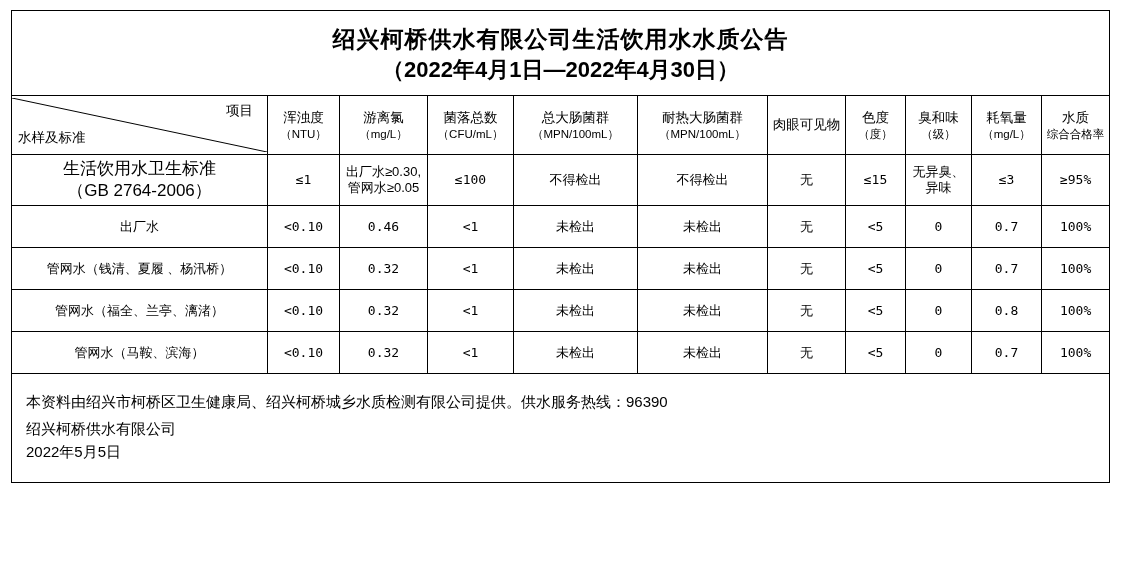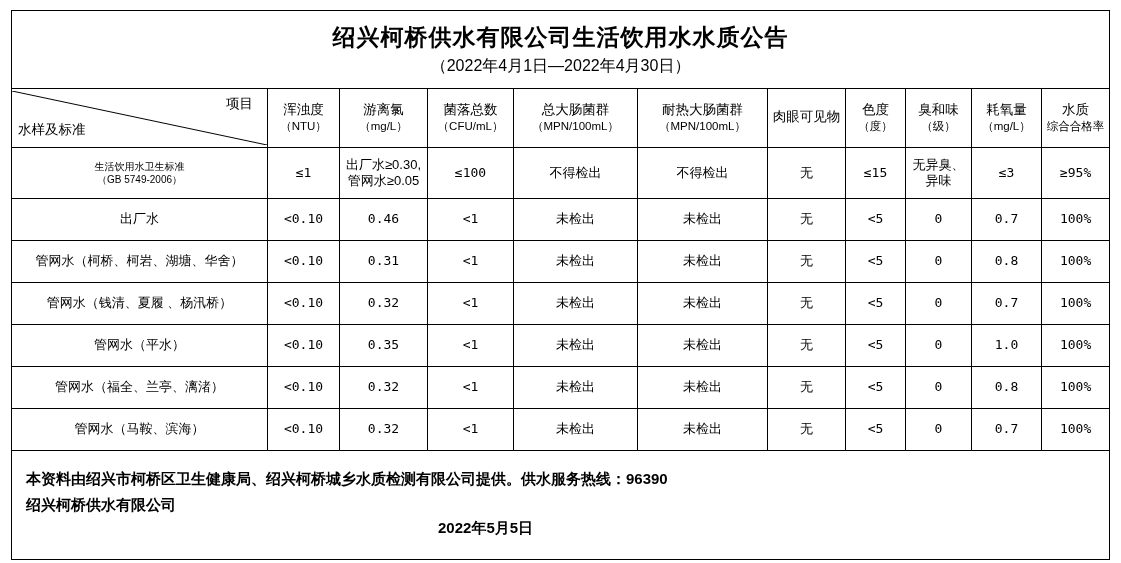--- a/index.html
+++ b/index.html
@@ -32,34 +32,34 @@
     text-align: center;
     vertical-align: middle;
     padding: 2px 3px;
     font-size: 13px;
     line-height: 1.25;
   }
   .title-cell {
     border-bottom: none !important;
     padding-top: 14px !important;
     padding-bottom: 2px !important;
-    font-family: Liberation Mono, monospace;
   }
   .title-text {
     font-size: 23px;
     font-weight: bold;
     letter-spacing: 1px;
   }
   .subtitle-cell {
     border-top: none !important;
     padding-top: 0 !important;
     padding-bottom: 12px !important;
   }
   .subtitle-text {
-    font-size: 16px;
+    font-size: 22px;
+    font-weight: bold;
   }
   .header-row td {
     height: 54px;
     font-size: 13px;
   }
   .hdr-main {
     font-size: 13.5px;
   }
   .hdr-unit-cn {
     font-size: 11.5px;
@@ -80,66 +80,64 @@
     left: 0;
     top: 0;
     width: 100%;
     height: 100%;
   }
   .corner-left {
     position: absolute;
     left: 6px;
     bottom: 5px;
     font-size: 13.5px;
-    font-family: Liberation Mono, monospace;
   }
   .corner-right {
     position: absolute;
     right: 14px;
     top: 5px;
     font-size: 13.5px;
   }
   .std-row td {
     height: 46px;
   }
   .data-row td {
     height: 37px;
   }
   .rowlabel {
-    font-size: 10px;
+    font-size: 17px;
     line-height: 1.3;
   }
   .mono {
     font-family: "DejaVu Sans Mono", monospace;
     font-size: 12.5px;
   }
   .small-cn {
     font-size: 12px;
     line-height: 1.25;
     margin-top: 20px;
   }
   .footer-cell {
     text-align: left !important;
     padding: 10px 14px 12px 14px !important;
     height: 86px;
     vertical-align: top;
-    font-weight: bold;
   }
   .footer-line1 {
     font-size: 15px;
     margin-bottom: 8px;
   }
   .footer-line2 {
     font-size: 15px;
     margin-right: 120px;
     margin-bottom: 4px;
   }
   .footer-line3 {
     font-size: 15px;
-    text-align: center;
+    text-align: left;
     margin-right: 150px;
   }
 </style>
 </head>
 <body>
 
 <div id="sheet">
   <table class="report">
     <colgroup>
       <col style="width:256px">
@@ -213,21 +211,21 @@
         </td>
         <td>
           <div class="hdr-main">水质</div>
           <div class="hdr-unit-cn">综合合格率</div>
         </td>
       </tr>
 
       <tr class="std-row">
         <td>
           <div class="rowlabel">生活饮用水卫生标准</div>
-          <div class="rowlabel">（GB  5749-2006）</div>
+          <div class="rowlabel">（GB  2764-2006）</div>
         </td>
         <td class="mono">≤1</td>
         <td class="small-cn">
           <div>出厂水≥0.30,</div>
             <div>管网水≥0.05</div>
         </td>
         <td class="mono">≤100</td>
         <td>不得检出</td>
         <td>不得检出</td>
         <td>无</td>
@@ -247,61 +245,35 @@
         <td class="mono">&lt;1</td>
         <td>未检出</td>
         <td>未检出</td>
         <td>无</td>
         <td class="mono">&lt;5</td>
         <td class="mono">0</td>
         <td class="mono">0.7</td>
         <td class="mono">100%</td>
       </tr>
 
-      <tr class="data-row">
-        <td class="rowlabel">管网水（柯桥、柯岩、湖塘、华舍）</td>
-        <td class="mono">&lt;0.10</td>
-        <td class="mono">0.31</td>
-        <td class="mono">&lt;1</td>
-        <td>未检出</td>
-        <td>未检出</td>
-        <td>无</td>
-        <td class="mono">&lt;5</td>
-        <td class="mono">0</td>
-        <td class="mono">0.8</td>
-        <td class="mono">100%</td>
-      </tr>
 
       <tr class="data-row">
         <td class="rowlabel">管网水（钱清、夏履 、杨汛桥）</td>
         <td class="mono">&lt;0.10</td>
         <td class="mono">0.32</td>
         <td class="mono">&lt;1</td>
         <td>未检出</td>
         <td>未检出</td>
         <td>无</td>
         <td class="mono">&lt;5</td>
         <td class="mono">0</td>
         <td class="mono">0.7</td>
         <td class="mono">100%</td>
       </tr>
 
-      <tr class="data-row">
-        <td class="rowlabel">管网水（平水）</td>
-        <td class="mono">&lt;0.10</td>
-        <td class="mono">0.35</td>
-        <td class="mono">&lt;1</td>
-        <td>未检出</td>
-        <td>未检出</td>
-        <td>无</td>
-        <td class="mono">&lt;5</td>
-        <td class="mono">0</td>
-        <td class="mono">1.0</td>
-        <td class="mono">100%</td>
-      </tr>
 
       <tr class="data-row">
         <td class="rowlabel">管网水（福全、兰亭、漓渚）</td>
         <td class="mono">&lt;0.10</td>
         <td class="mono">0.32</td>
         <td class="mono">&lt;1</td>
         <td>未检出</td>
         <td>未检出</td>
         <td>无</td>
         <td class="mono">&lt;5</td>

